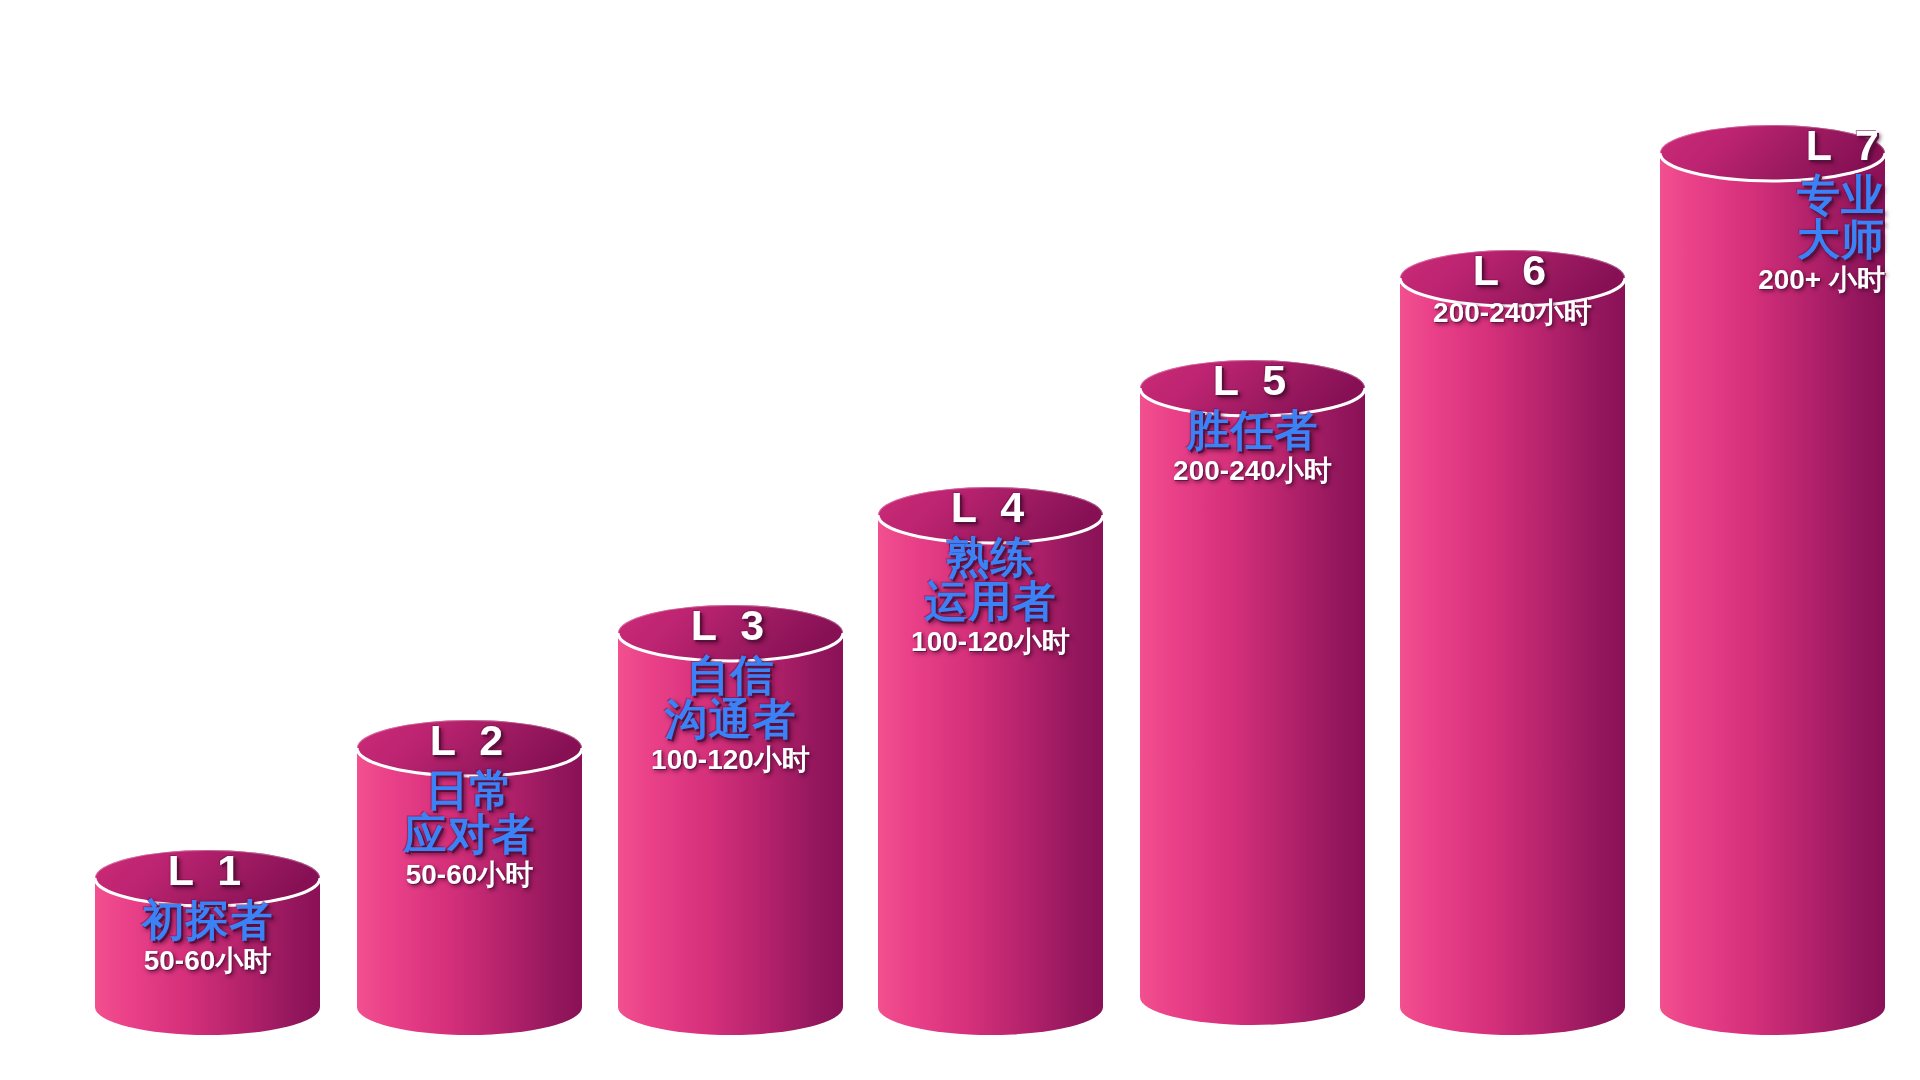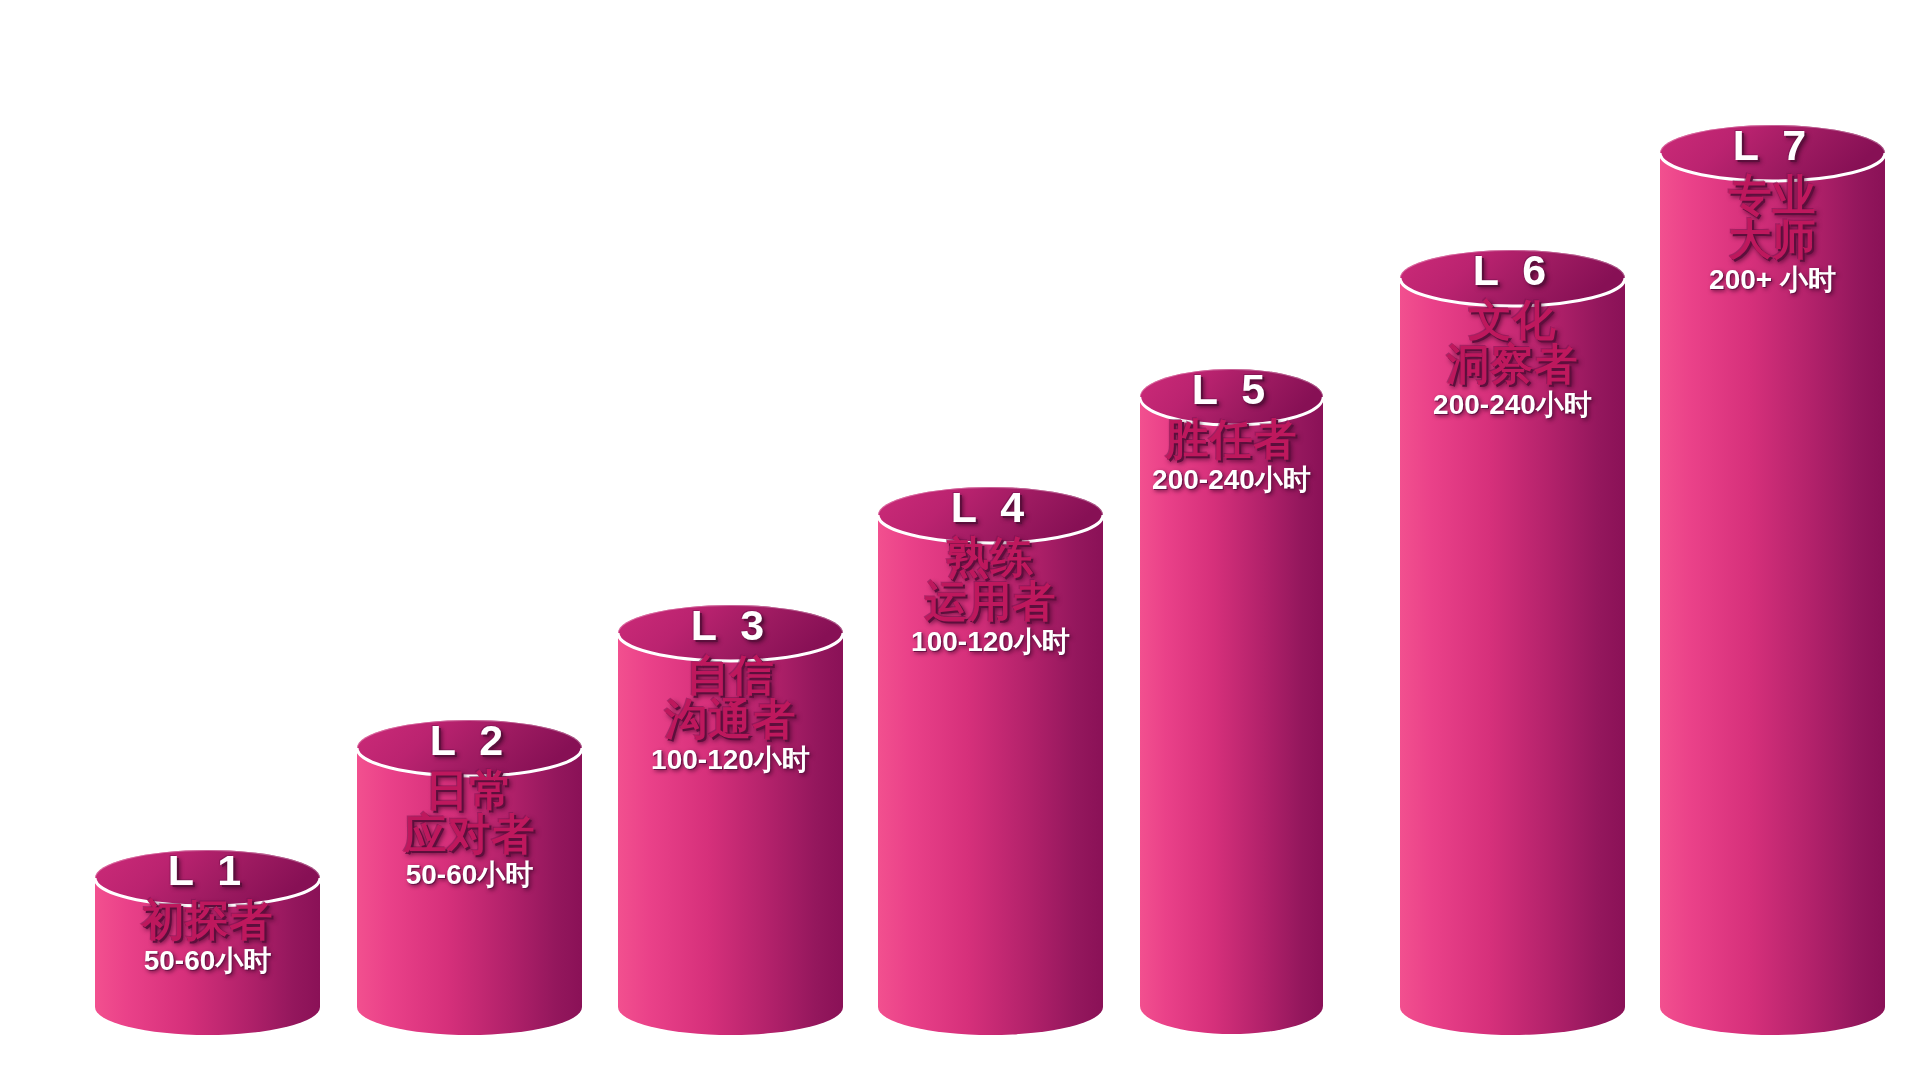--- a/index.html
+++ b/index.html
@@ -55,21 +55,21 @@
     line-height: 1.06;
     text-shadow:
        2px 2px 0 #5c0f3c,
        3px 3px 4px rgba(60,5,40,.75),
       -1px -1px 0 rgba(120,20,80,.55);
   }
 
   .name {
     font-size: 43px;
     font-weight: bold;
-    color: #be185d;
+    color: #3b82f6;
     line-height: 1.03;
     letter-spacing: 1px;
     margin-top: 4px;
     text-shadow:
        2px 2px 0 #5c0f3c,
        3px 3px 5px rgba(60,5,40,.8),
       -1px -1px 0 rgba(120,20,80,.5);
   }
 
   .hours {
@@ -206,21 +206,21 @@
       </svg>
       <div class="cyl-text" style="top: -2px;">
         <div class="lvl">L 4</div>
         <div class="name">
           <div>熟练</div>
           <div>运用者</div>
         </div>
         <div class="hours">100-120小时</div>
       </div>
     </div>
-    <div class="cyl" style="left: 1140px; top: 369px; width: 183px; height: 665px;">
+    <div class="cyl" style="left: 1140px; top: 360px; width: 225px; height: 665px;">
       <svg class="tube-svg" viewBox="0 0 225 665" preserveAspectRatio="none">
         <defs>
           <linearGradient id="gBody4" x1="0" y1="0" x2="1" y2="0">
             <stop offset="0%" stop-color="#f2508f"></stop>
             <stop offset="14%" stop-color="#ea4189"></stop>
             <stop offset="40%" stop-color="#d6307b"></stop>
             <stop offset="68%" stop-color="#b1216a"></stop>
             <stop offset="88%" stop-color="#94175d"></stop>
             <stop offset="100%" stop-color="#8a1157"></stop>
           </linearGradient>
@@ -262,24 +262,20 @@
             <stop offset="100%" stop-color="#871055"></stop>
           </linearGradient>
         </defs>
         <path d="M 0,28 A 112.5,28 0 0 1 225,28 L 225,757 A 112.5,28 0 0 1 0,757 Z" fill="url(#gBody5)"></path>
         <ellipse cx="112.5" cy="28" rx="112.5" ry="28" fill="url(#gTop5)"></ellipse>
         <path d="M 0,28 A 112.5,28 0 0 0 225,28" fill="none" stroke="#ffffff" stroke-width="3"></path>
         <path d="M 0,28 A 112.5,28 0 0 1 225,28" fill="none" stroke="rgba(255,255,255,0.30)" stroke-width="2"></path>
       </svg>
       <div class="cyl-text" style="top: -2px;">
         <div class="lvl">L 6</div>
-        <div class="name">
-          <div>文化</div>
-          <div>洞察者</div>
-        </div>
         <div class="hours">200-240小时</div>
       </div>
     </div>
     <div class="cyl" style="left: 1660px; top: 125px; width: 225px; height: 910px;">
       <svg class="tube-svg" viewBox="0 0 225 910" preserveAspectRatio="none">
         <defs>
           <linearGradient id="gBody6" x1="0" y1="0" x2="1" y2="0">
             <stop offset="0%" stop-color="#f2508f"></stop>
             <stop offset="14%" stop-color="#ea4189"></stop>
             <stop offset="40%" stop-color="#d6307b"></stop>
@@ -292,21 +288,21 @@
             <stop offset="35%" stop-color="#bb2370"></stop>
             <stop offset="70%" stop-color="#9c1a60"></stop>
             <stop offset="100%" stop-color="#871055"></stop>
           </linearGradient>
         </defs>
         <path d="M 0,28 A 112.5,28 0 0 1 225,28 L 225,882 A 112.5,28 0 0 1 0,882 Z" fill="url(#gBody6)"></path>
         <ellipse cx="112.5" cy="28" rx="112.5" ry="28" fill="url(#gTop6)"></ellipse>
         <path d="M 0,28 A 112.5,28 0 0 0 225,28" fill="none" stroke="#ffffff" stroke-width="3"></path>
         <path d="M 0,28 A 112.5,28 0 0 1 225,28" fill="none" stroke="rgba(255,255,255,0.30)" stroke-width="2"></path>
       </svg>
-      <div class="cyl-text" style="top: -2px;">
+      <div class="cyl-text" style="top: -2px; text-align: right;">
         <div class="lvl">L 7</div>
         <div class="name">
           <div>专业</div>
           <div>大师</div>
         </div>
         <div class="hours">200+ 小时</div>
       </div>
     </div>
   </div>
 

